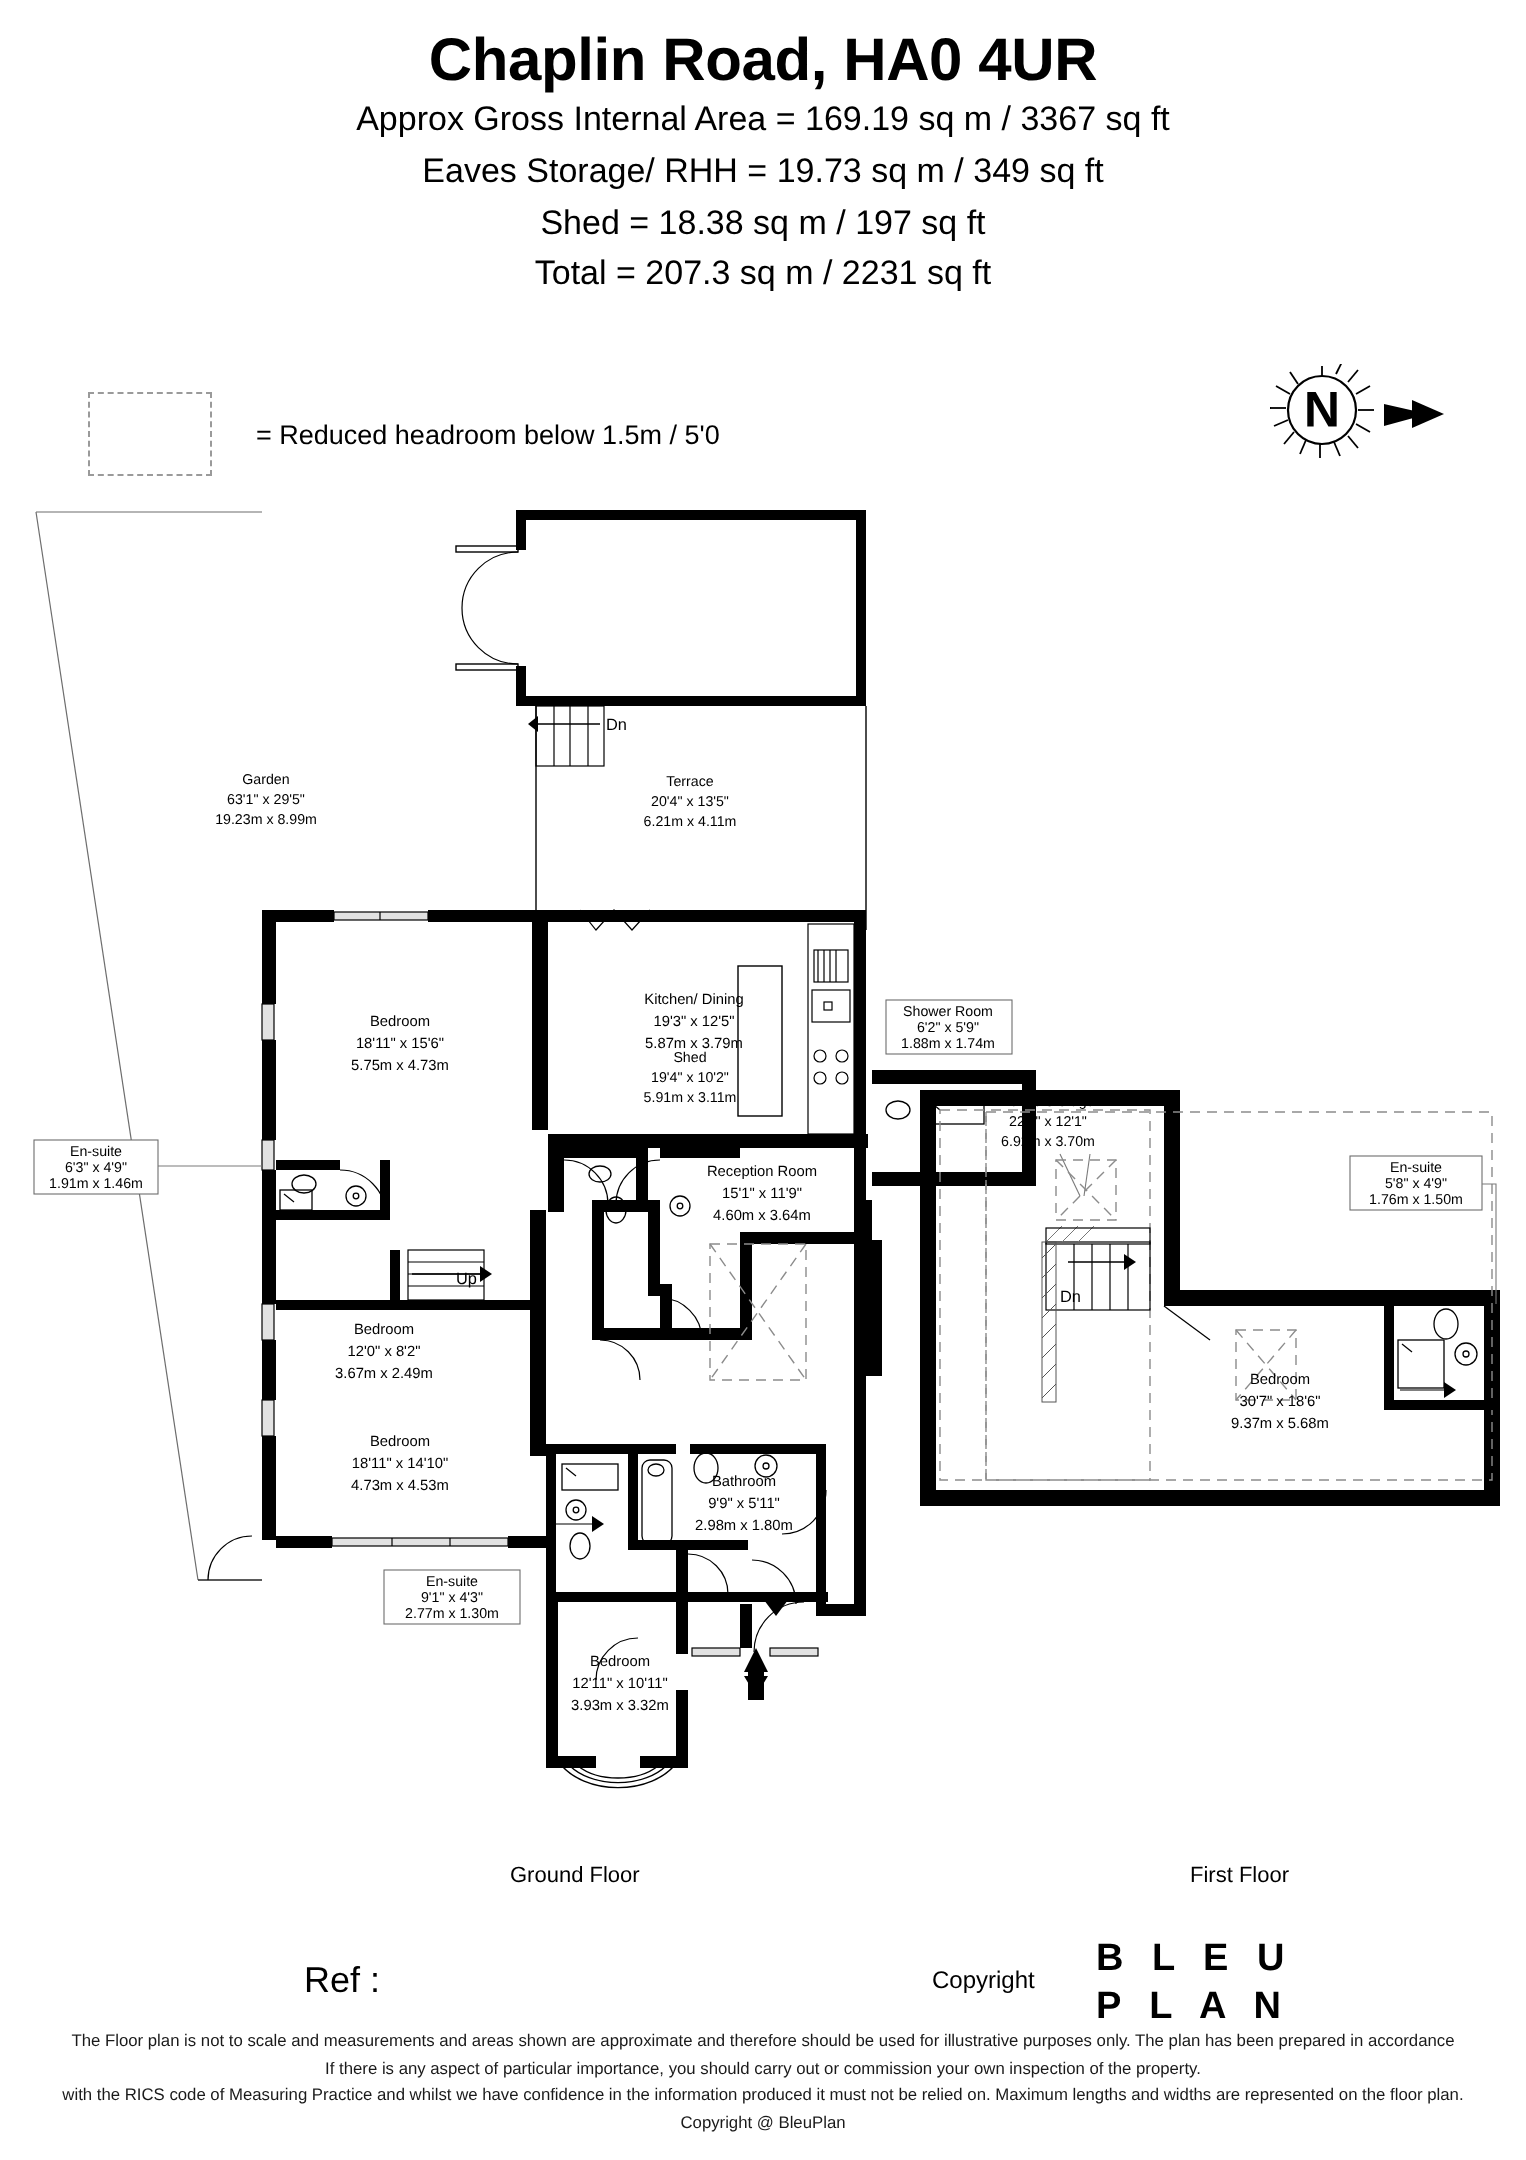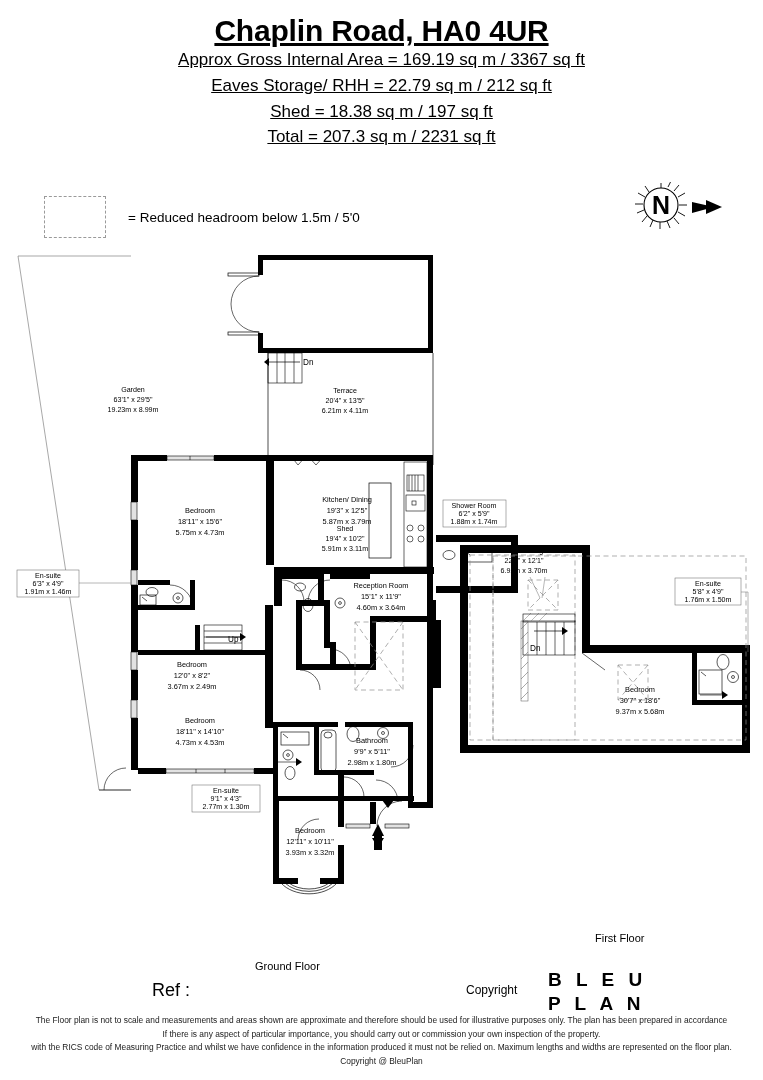--- a/index.html
+++ b/index.html
@@ -1,38 +1,38 @@
 <!DOCTYPE html>
 <html><head>
 <meta charset="utf-8">
 <style>
   html,body{margin:0;padding:0;background:#ffffff;}
   body{width:763px;height:1080px;position:relative;
        font-family:"Liberation Sans","DejaVu Sans",sans-serif;color:#000;}
-  #page{position:relative;width:763px;height:1080px;overflow:hidden;text-decoration:underline;}
+  #page{position:relative;width:763px;height:1080px;overflow:hidden;}
 
   
   .hdr{text-align:center;}
   .hdr-title{font-size:30px;font-weight:bold;letter-spacing:-0.2px;padding-top:14px;line-height:1.1;}
   .hdr-line{font-size:17px;line-height:1.52;font-weight:normal;}
 
   
   .legend{position:absolute;left:44px;top:196px;display:flex;align-items:center;}
   .legend-box{width:60px;height:40px;border:1px dashed #9a9a9a;}
   .legend-txt{font-size:13.5px;margin-left:22px;white-space:nowrap;text-align:right;}
 
   
   .compass{position:absolute;left:618px;top:182px;width:110px;height:50px;}
 
   
   #plan{position:absolute;left:0;top:240px;}
 
   
   .floor-cap{position:absolute;font-size:11px;}
-  #cap-ground{left:255px;top:932px;margin-top:28px;}
+  #cap-ground{left:255px;top:932px;}
   #cap-first{left:595px;top:932px;}
 
   
   .ref{position:absolute;left:152px;top:980px;font-size:18px;}
   .copyright{position:absolute;left:466px;top:983px;font-size:12px;}
   .logo{position:absolute;left:548px;top:968px;color:#000000;font-weight:bold;
         font-size:19px;line-height:1.28;letter-spacing:4.5px;}
 
   
   .disc{position:absolute;left:0;top:1014px;width:763px;text-align:center;
@@ -55,21 +55,21 @@
   .fix{fill:none;stroke:#000;stroke-width:0.65;}
 </style>
 </head>
 <body>
 
 <div id="page">
 
   <div class="hdr">
     <div class="hdr-title">Chaplin Road, HA0 4UR</div>
     <div class="hdr-line">Approx Gross Internal Area = 169.19 sq m / 3367 sq ft</div>
-    <div class="hdr-line">Eaves Storage/ RHH = 22.79 sq m / 212 sq ft</div>
+    <div class="hdr-line">Eaves Storage/ RHH = 19.73 sq m / 349 sq ft</div>
     <div class="hdr-line">Shed = 18.38 sq m / 197 sq ft</div>
     <div class="hdr-line">Total = 207.3 sq m / 2231 sq ft</div>
   </div>
 
   <div class="legend">
     <div class="legend-box"></div>
     <div class="legend-txt">= Reduced headroom below 1.5m / 5'0</div>
   </div>
 
   <div class="compass">

